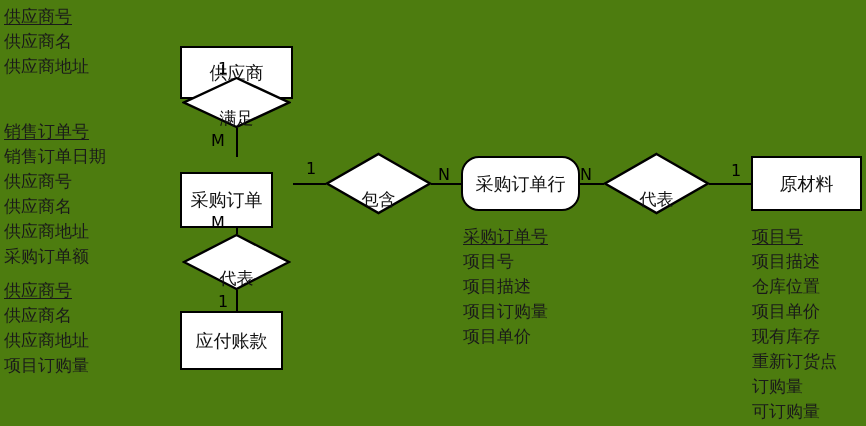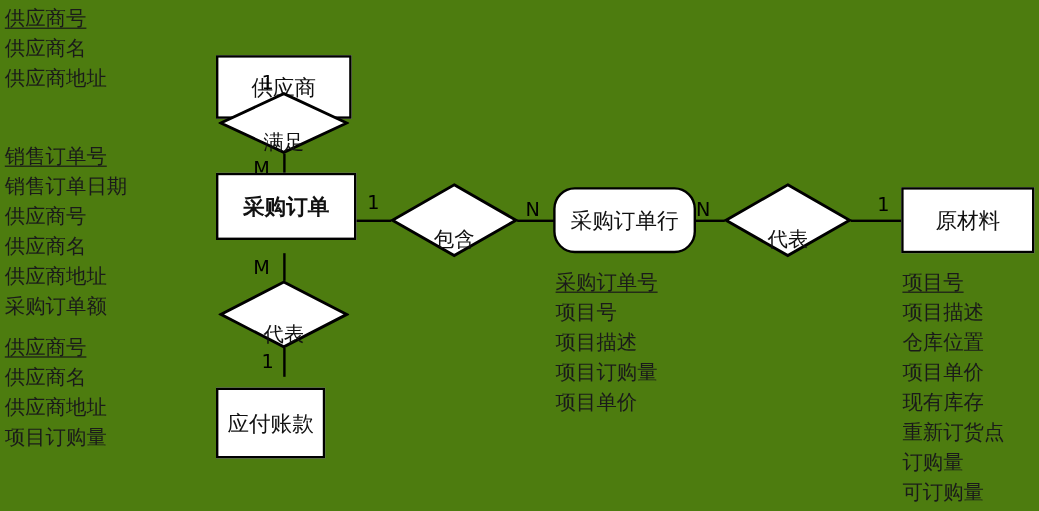--- a/index.html
+++ b/index.html
@@ -152,25 +152,25 @@
   <div class="line-h" style="left:431px; top:183px; width:31px;"></div>
 
   <div class="line-h" style="left:573px; top:183px; width:31px;"></div>
 
   <div class="line-h" style="left:709px; top:183px; width:43px;"></div>
 
   <div class="entity" style="left:180px; top:4px; width:113px; height:53px;margin-top:42px;">
     <span>供应商</span>
   </div>
 
-  <div class="entity" style="left:180px; top:144px; width:117px; height:56px;font-weight:bold;">
+  <div class="entity" style="left:180px; top:172px; width:93px; height:56px;">
     <span>采购订单</span>
   </div>
 
-  <div class="entity" style="left:180px; top:323px; width:91px; height:59px;">
+  <div class="entity" style="left:180px; top:311px; width:103px; height:59px;">
     <span>应付账款</span>
   </div>
 
   <div class="entity" style="left:461px; top:156px; width:119px; height:55px;border-radius:18px;">
     <span>采购订单行</span>
   </div>
 
   <div class="entity" style="left:751px; top:156px; width:111px; height:55px;">
     <span>原材料</span>
   </div>

